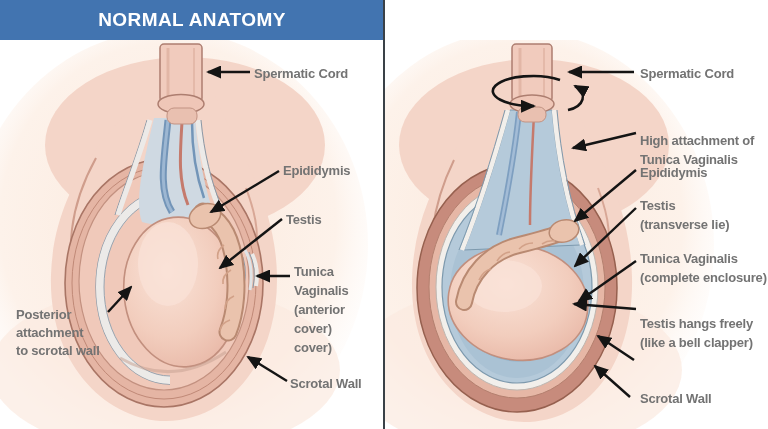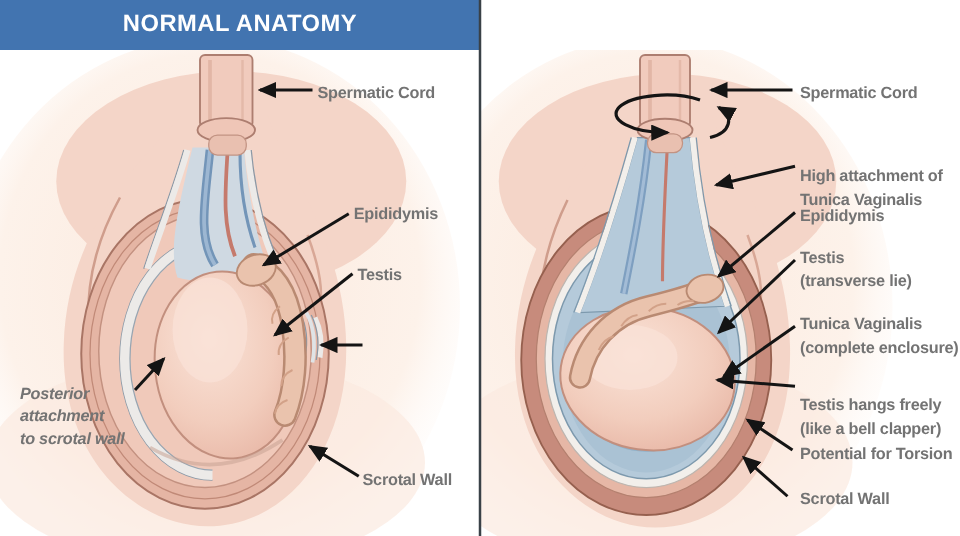--- a/index.html
+++ b/index.html
@@ -7,21 +7,21 @@
          font-family:"Liberation Sans",sans-serif;}
   .header-row{position:absolute;left:0;top:0;width:768px;height:40px;display:flex;}
   .hdr{width:384px;height:40px;background:#4274b0;color:#ffffff;font-size:19px;font-weight:700;
        letter-spacing:.4px;text-align:center;line-height:40px;}
   .panel{position:absolute;top:40px;width:384px;height:389px;}
   .panel.left{left:0;}
   .panel.right{left:384px;}
   .panel svg{position:absolute;left:0;top:0;}
   .lbl{position:absolute;color:#737373;font-size:13px;font-weight:700;letter-spacing:-0.2px;
        line-height:19px;white-space:pre-line;}
-  .lbl.tight{line-height:18px;font-style:italic;}
+  .lbl.tight{line-height:18px;}
   .divider{position:absolute;left:383px;top:0;width:2px;height:429px;background:#3a4147;}
 </style>
 </head>
 <body>
 
 <div class="stage">
 
   <div class="header-row">
     <div class="hdr">NORMAL ANATOMY</div>
   </div>
@@ -115,20 +115,24 @@
         <path d="M282,179 L220,228" marker-end="url(#ahL)"></path>
         <path d="M290,236 L257,236" marker-end="url(#ahL)"></path>
         <path d="M108,272 L131,247" marker-end="url(#ahL)"></path>
         <path d="M287,341 L248,317" marker-end="url(#ahL)"></path>
       </g>
     </svg>
 
     <div class="lbl" style="left:254px;top:24px;">Spermatic Cord</div>
     <div class="lbl" style="left:283px;top:121px;">Epididymis</div>
     <div class="lbl" style="left:286px;top:170px;">Testis</div>
+    <div class="lbl" style="left:294px;top:222px;">Tunica
+Vaginalis
+(anterior cover)
+cover)</div>
     <div class="lbl tight" style="left:16px;top:266px;">Posterior
 attachment
 to scrotal wall</div>
     <div class="lbl" style="left:290px;top:334px;">Scrotal Wall</div>
   </section>
 
   <section class="panel right">
     <svg width="384" height="389" viewBox="0 0 384 389">
       <defs>
         <radialGradient id="glowR" cx="50%" cy="45%" r="60%">
@@ -220,18 +224,17 @@
     <div class="lbl" style="left:256px;top:24px;">Spermatic Cord</div>
     <div class="lbl" style="left:256px;top:63px;margin-top:28px;">High attachment of
 Tunica Vaginalis</div>
     <div class="lbl" style="left:256px;top:123px;">Epididymis</div>
     <div class="lbl" style="left:256px;top:156px;">Testis
 (transverse lie)</div>
     <div class="lbl" style="left:256px;top:209px;">Tunica Vaginalis
 (complete enclosure)</div>
     <div class="lbl" style="left:256px;top:274px;">Testis hangs freely
 (like a bell clapper)</div>
-    <div class="lbl" style="left:256px;top:313px;">Potential for Torsion</div>
     <div class="lbl" style="left:256px;top:349px;">Scrotal Wall</div>
   </section>
 
   <div class="divider"></div>
 </div>
 
 </body></html>

